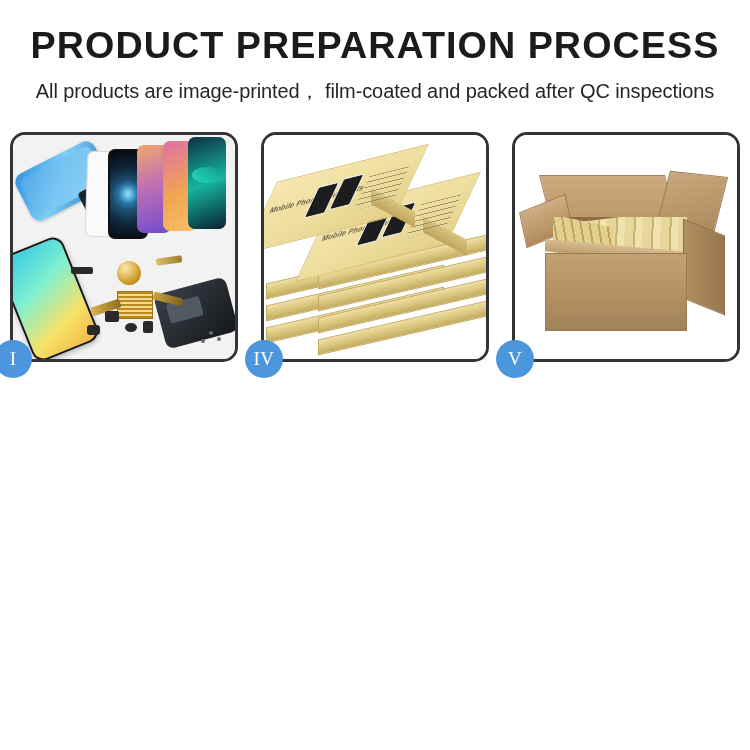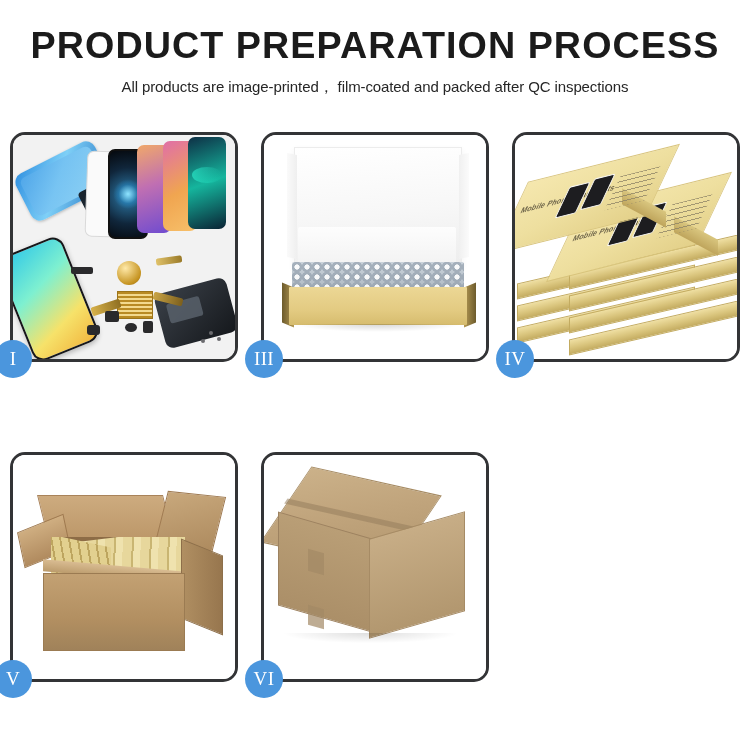--- a/index.html
+++ b/index.html
@@ -25,21 +25,21 @@
     font-size: 37px;
     font-weight: bold;
     letter-spacing: 1.0px;
     color: #1b1b1b;
     line-height: 1.05;
     margin: 0;
     transform: scaleX(1.02);
   }
   .page-subtitle {
     font-family: "Liberation Sans", sans-serif;
-    font-size: 15px;
+    font-size: 20px;
     color: #262626;
     margin: 12px 0 0 0;
     letter-spacing: -0.1px;
   }
 
   
   .grid {
     position: absolute;
     left: 10px;
     top: 132px;
@@ -363,34 +363,20 @@
         <div class="chip" style="left:74px;top:190px;width:13px;height:10px;border-radius:3px;"></div>
         <div class="screw" style="left:196px;top:196px;"></div>
         <div class="screw" style="left:204px;top:202px;"></div>
         <div class="screw" style="left:188px;top:204px;"></div>
       </div>
     </div>
     <div class="badge">I</div>
   </div>
 
 
-  <div class="card">
-    <div class="card-inner">
-      <div class="scene-box3">
-        <div class="b3-lid"></div>
-        <div class="b3-foam"></div>
-        <div class="b3-bubbles"></div>
-        <div class="b3-left-wall"></div>
-        <div class="b3-right-wall"></div>
-        <div class="b3-front"></div>
-        <div class="b3-shadow"></div>
-      </div>
-    </div>
-    <div class="badge">III</div>
-  </div>
 
   <div class="card">
     <div class="card-inner">
       <div class="scene-stack">
         <div class="stack">
 
           <div class="slab" style="left:6px; top:150px; width:176px; height:14px; transform:skewY(-13deg);"></div>
           <div class="slab" style="left:6px; top:128px; width:176px; height:14px; transform:skewY(-13deg);"></div>
           <div class="slab" style="left:6px; top:106px; width:176px; height:14px; transform:skewY(-13deg);"></div>
           <div class="slab" style="left:58px; top:162px; width:176px; height:14px; transform:skewY(-13deg);"></div>
@@ -436,28 +422,14 @@
           <div class="cv-prods2"></div>
         </div>
         <div class="cv-lip"></div>
         <div class="cv-side"></div>
         <div class="cv-front"></div>
       </div>
     </div>
     <div class="badge">V</div>
   </div>
 
-  <div class="card">
-    <div class="card-inner">
-      <div class="scene-sealed">
-        <div class="sc-top"></div>
-        <div class="sc-top-seam"></div>
-        <div class="sc-left"></div>
-        <div class="sc-right"></div>
-        <div class="tape" style="left:44px; top:96px; width:16px; height:22px; transform:skewY(16deg);"></div>
-        <div class="tape" style="left:44px; top:152px; width:16px; height:20px; transform:skewY(16deg);"></div>
-        <div class="sc-shadow"></div>
-      </div>
-    </div>
-    <div class="badge">VI</div>
-  </div>
 
 </div>
 
 </body></html>

